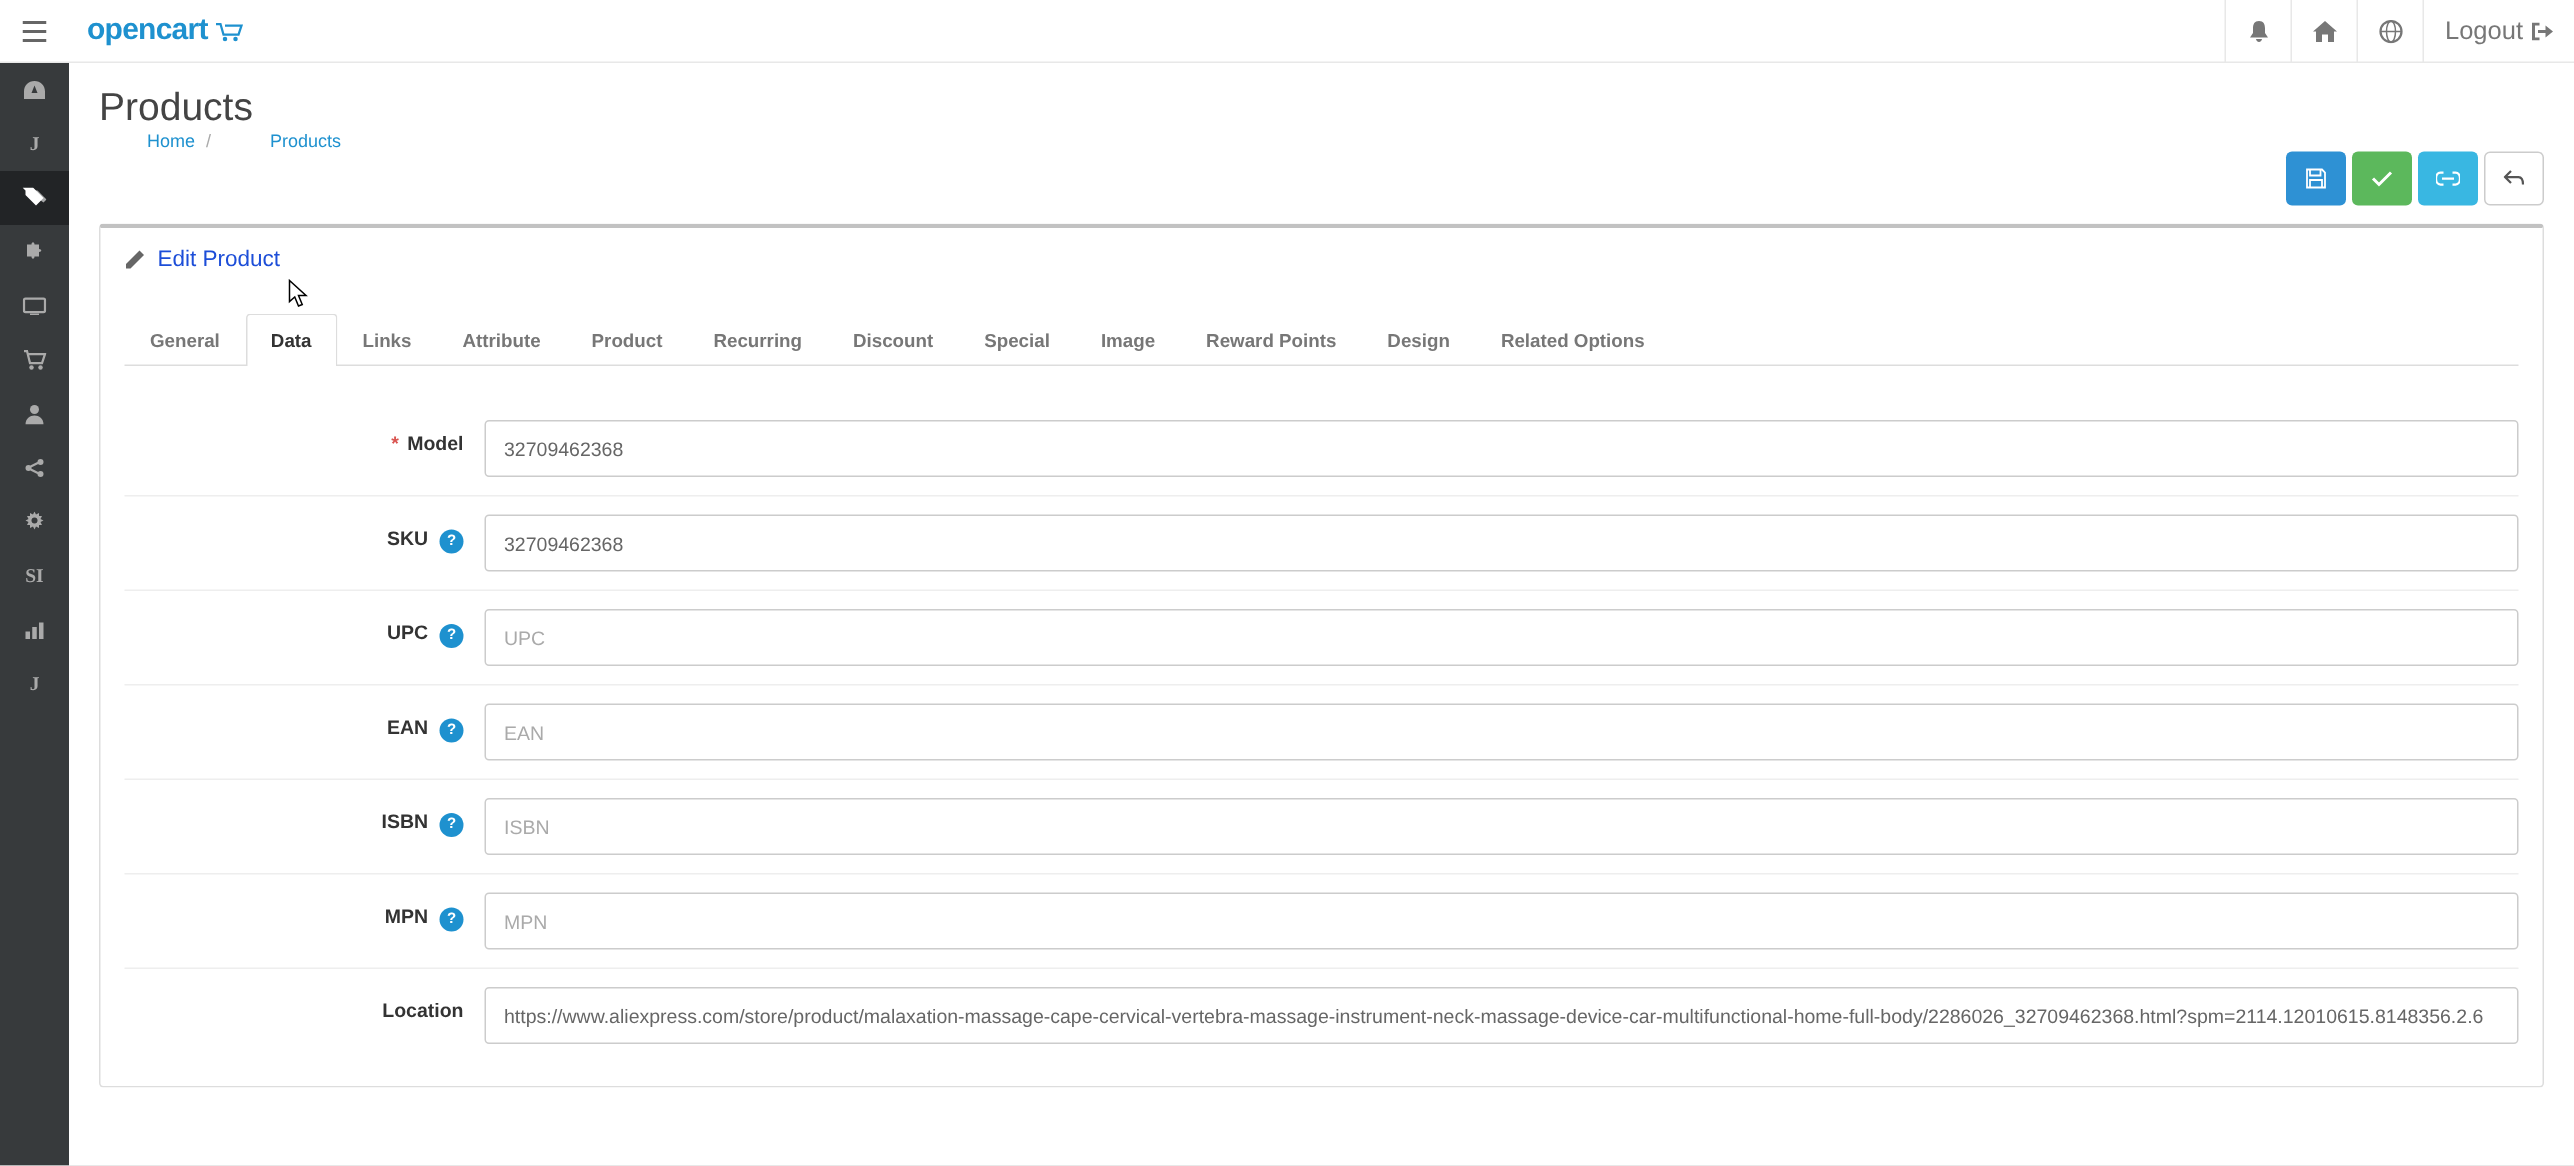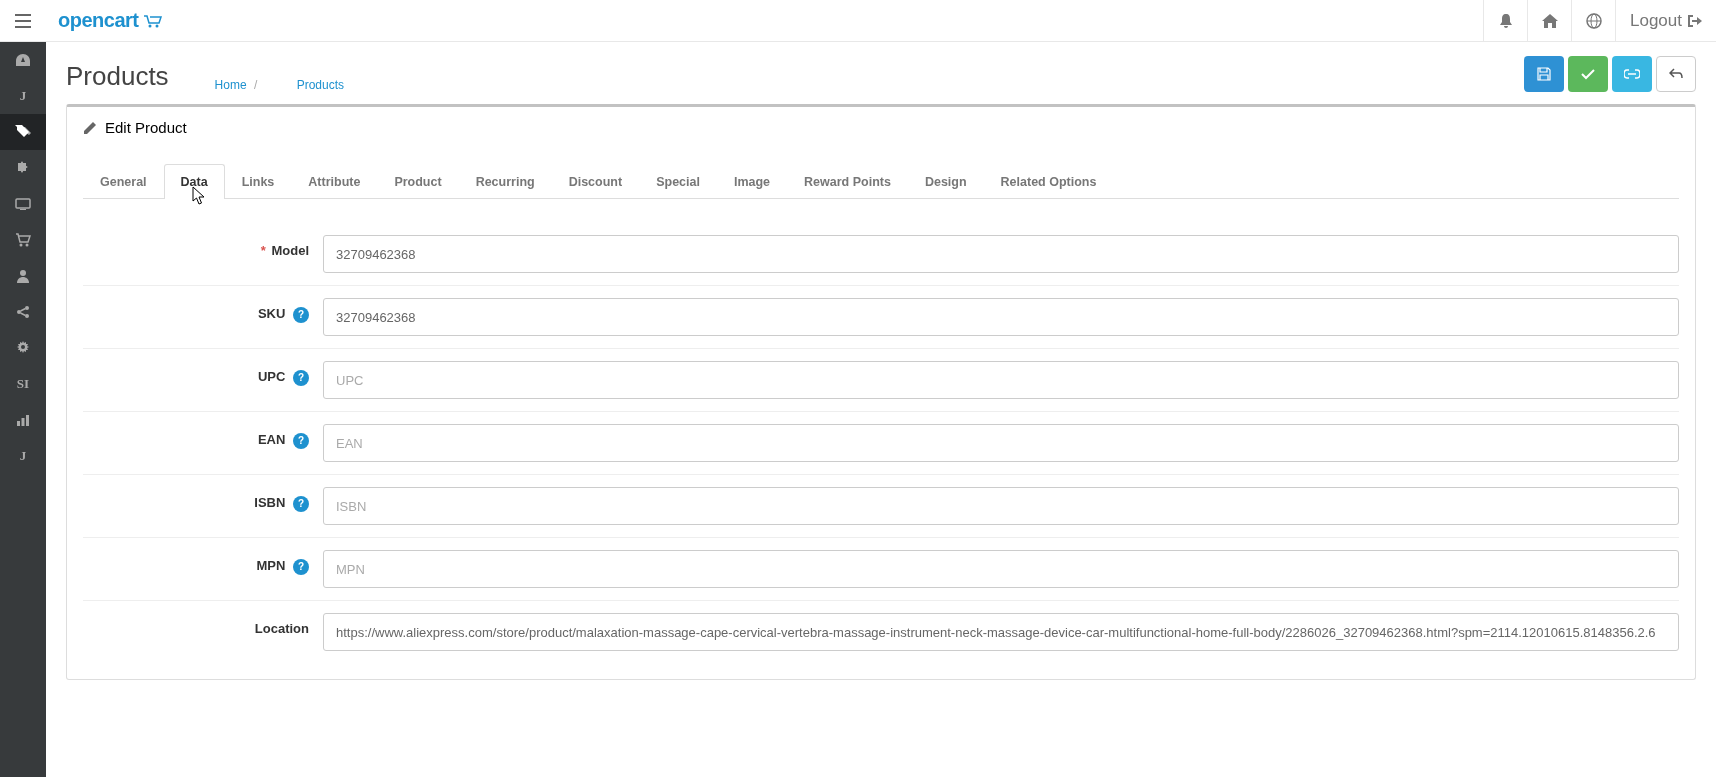--- a/index.html
+++ b/index.html
@@ -21,35 +21,35 @@
 
 .sidebar { width: 46px; background: #373a3c; display: flex; flex-direction: column; }
 .sidebar-item { width: 46px; height: 36px; display: flex; align-items: center; justify-content: center; color: #aaa; cursor: pointer; font-size: 13px; }
 .sidebar-item.active { background: #222426; color: #fff; }
 .sidebar-text { font-weight: 600; font-size: 13px; font-family: Georgia, serif; }
 
 
 .main { flex: 1; background: #fff; padding: 0; }
 
 
-.page-header { padding: 14px 20px 12px 20px; display: flex; align-items: flex-end; }
+.page-header { padding: 14px 20px 12px 20px; display: flex; align-items: flex-start; flex-direction: column; }
 .page-title { font-size: 26px; font-weight: 400; color: #444; margin-right: 14px; }
 .breadcrumb { font-size: 12px; color: #888; }
 .breadcrumb a { color: #1e91cf; }
 .breadcrumb .sep { margin: 0 4px; color: #aaa; }
 .page-actions { margin-left: auto; display: flex; gap: 4px; }
 .action-btn { width: 40px; height: 36px; border-radius: 4px; display: flex; align-items: center; justify-content: center; color: #fff; cursor: pointer; border: none; font-size: 13px; }
 .btn-primary { background: #2e91d4; }
 .btn-success { background: #5cb85c; }
 .btn-info { background: #39b7e2; }
 .btn-default { background: #fff; color: #555; border: 1px solid #ccc; }
 
 
 .panel { margin: 0 20px; border: 1px solid #ddd; border-top: 3px solid #c2c2c2; border-radius: 3px; }
-.panel-heading { padding: 12px 16px; display: flex; align-items: center; gap: 8px; color: #000000; font-size: 15px; }
+.panel-heading { padding: 12px 16px; display: flex; align-items: center; gap: 8px; color: #1d4ed8; font-size: 15px; }
 .panel-body { padding: 16px; }
 
 
 .tabs { display: flex; border-bottom: 1px solid #ddd; margin-bottom: 24px; }
 .tab { padding: 10px 16px; color: #777; cursor: pointer; font-size: 12.5px; border: 1px solid transparent; border-bottom: none; margin-bottom: -1px; font-weight: bold; }
 .tab.active { color: #333; font-weight: 700; border-color: #ddd #ddd #fff #ddd; background: #fff; border-radius: 3px 3px 0 0; }
 
 
 .form-row { display: flex; padding: 12px 0; border-bottom: 1px solid #eee; }
 .form-row:last-child { border-bottom: none; }

